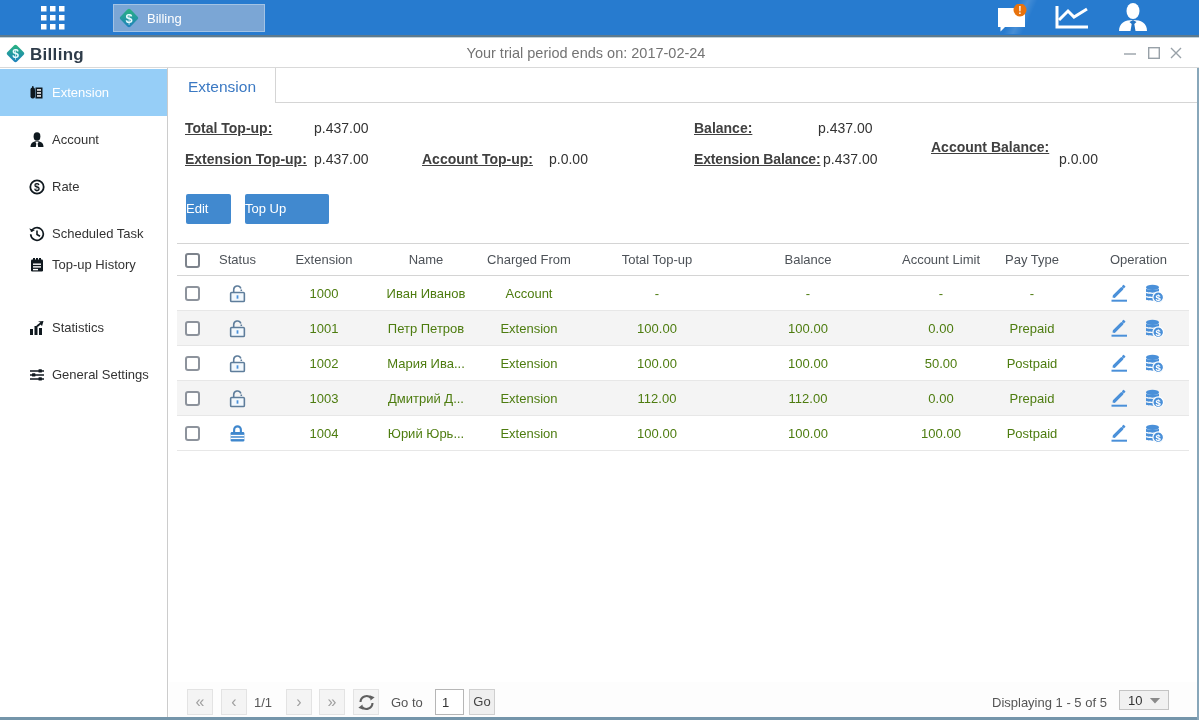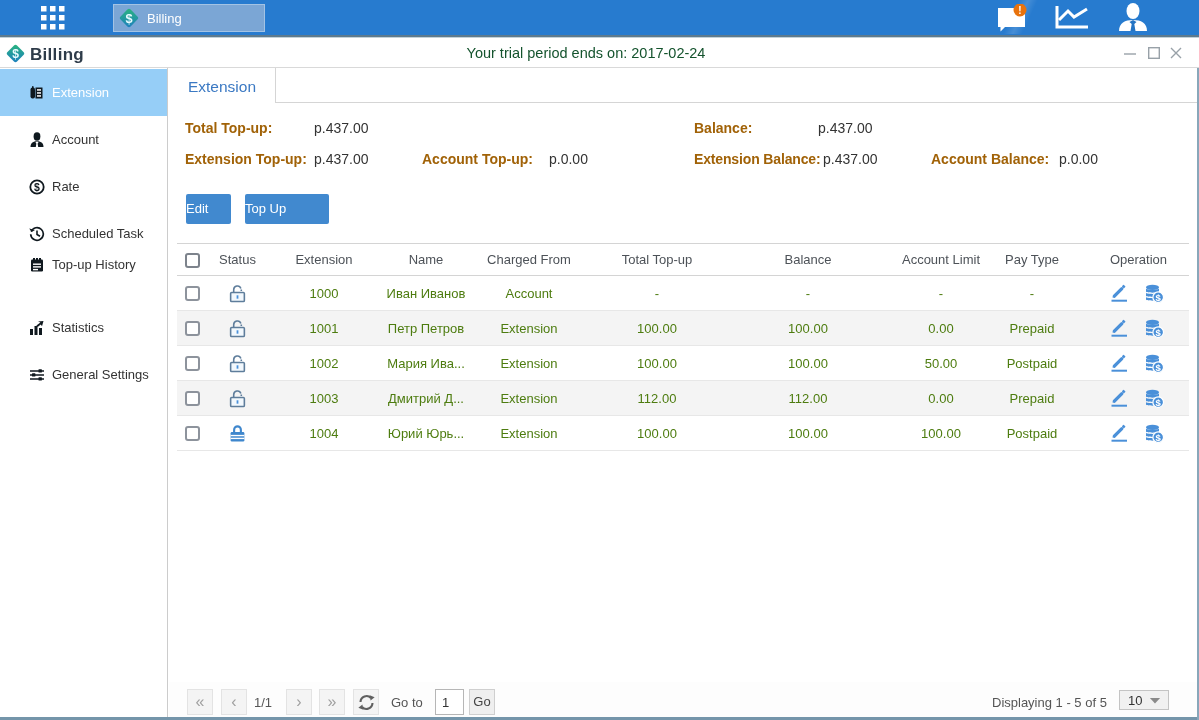--- a/index.html
+++ b/index.html
@@ -13,39 +13,39 @@
 #topbar .streak { position:absolute; left:880px; top:0; width:300px; height:34px;
   background:linear-gradient(115deg, rgba(255,255,255,0) 44%, rgba(255,255,255,.14) 47%, rgba(255,255,255,0) 50%); }
 #apptab { position:absolute; left:113px; top:4px; width:152px; height:28px;
   background:#7ba6d5; border:1px solid #a3c3e4; display:flex; align-items:center; }
 #apptab span { color:#fff; font-size:13px; margin-left:8px; }
 
 
 #titlebar { position:absolute; left:0; top:38px; width:1199px; height:30px; background:#fff;
   border-bottom:1px solid #d9d9d9; }
 #titlebar .name { position:absolute; left:30px; top:7px; font-size:17px; letter-spacing:0.3px; font-weight:bold; color:#2e3b49; }
-#trial { position:absolute; left:0; right:27px; top:7px; text-align:center; font-size:14.5px; color:#14532d; }
+#trial { position:absolute; left:0; right:27px; top:7px; text-align:center; font-size:14.5px; color:#737373; }
 .winbtn { position:absolute; top:8px; width:14px; height:14px; color:#98a1a8; }
 
 
 #sidebar { position:absolute; left:0; top:68px; width:168px; height:652px; background:#fff;
   border-right:1px solid #cccccc; }
 .sitem { position:absolute; left:0; width:167px; height:47px; display:flex; align-items:center;
   font-size:13px; color:#333; }
 .sitem .sic { width:16px; height:16px; margin-left:29px; margin-right:7px; flex:none; }
 .sitem.sel { background:#96cef7; color:#fff; }
 
 
 #content { position:absolute; left:169px; top:68px; width:1030px; height:652px; background:#fff; }
 #tabstrip { position:absolute; left:0; top:0; width:1030px; height:34px; }
 #tabstrip .line { position:absolute; left:107px; top:34px; right:0; height:1px; background:#d5d5d5; }
 #tabactive { position:absolute; left:0; top:0; width:107px; height:35px; background:#fff;
   border-right:1px solid #d5d5d5; font-size:15.5px; color:#3b79c3; text-align:center; line-height:37px; }
 
-.slabel { position:absolute; font-size:14px; line-height:17px; font-weight:bold; color:#a16207; }
+.slabel { position:absolute; font-size:14px; line-height:17px; font-weight:bold; color:#404040;text-decoration:underline; }
 .sval { position:absolute; font-size:14px; line-height:17px; color:#333; }
 
 .btn { position:absolute; background:#4189cf; color:#fff; font-size:13px; 
   border-radius:2px; line-height:30px; height:30px; }
 
 
 #tbl { position:absolute; left:8px; top:175px; width:1012px; border-collapse:collapse; table-layout:fixed; }
 #tbl th { border-top:1px solid #d4d4d4; border-bottom:1px solid #d4d4d4; height:32px;
   font-size:13px; font-weight:normal; color:#4d5258; text-align:center; }
 #tbl td { height:35px; font-size:13px; color:#4d7c0f; text-align:center; border-bottom:1px solid #e7e7e7; }
@@ -231,21 +231,21 @@
   <div class="sval" style="left:145px;top:51.5px">p.437.00</div>
   <div class="slabel" style="left:525px;top:51.5px">Balance:</div>
   <div class="sval" style="left:649px;top:51.5px">p.437.00</div>
 
   <div class="slabel" style="left:16px;top:82.5px">Extension Top-up:</div>
   <div class="sval" style="left:145px;top:82.5px">p.437.00</div>
   <div class="slabel" style="left:253px;top:82.5px">Account Top-up:</div>
   <div class="sval" style="left:380px;top:82.5px">p.0.00</div>
   <div class="slabel" style="left:525px;top:82.5px;letter-spacing:-0.15px">Extension Balance:</div>
   <div class="sval" style="left:654px;top:82.5px">p.437.00</div>
-  <div class="slabel" style="left:762px;top:83px">Account Balance:</div>
+  <div class="slabel" style="left:762px;top:71px">Account Balance:</div>
   <div class="sval" style="left:890px;top:82.5px">p.0.00</div>
 
   <div class="btn" style="left:17px;top:126px;width:45px">Edit</div>
   <div class="btn" style="left:76px;top:126px;width:84px">Top Up</div>
 
   <table id="tbl">
     <colgroup>
       <col style="width:30px">
         <col style="width:61px">
         <col style="width:112px">

